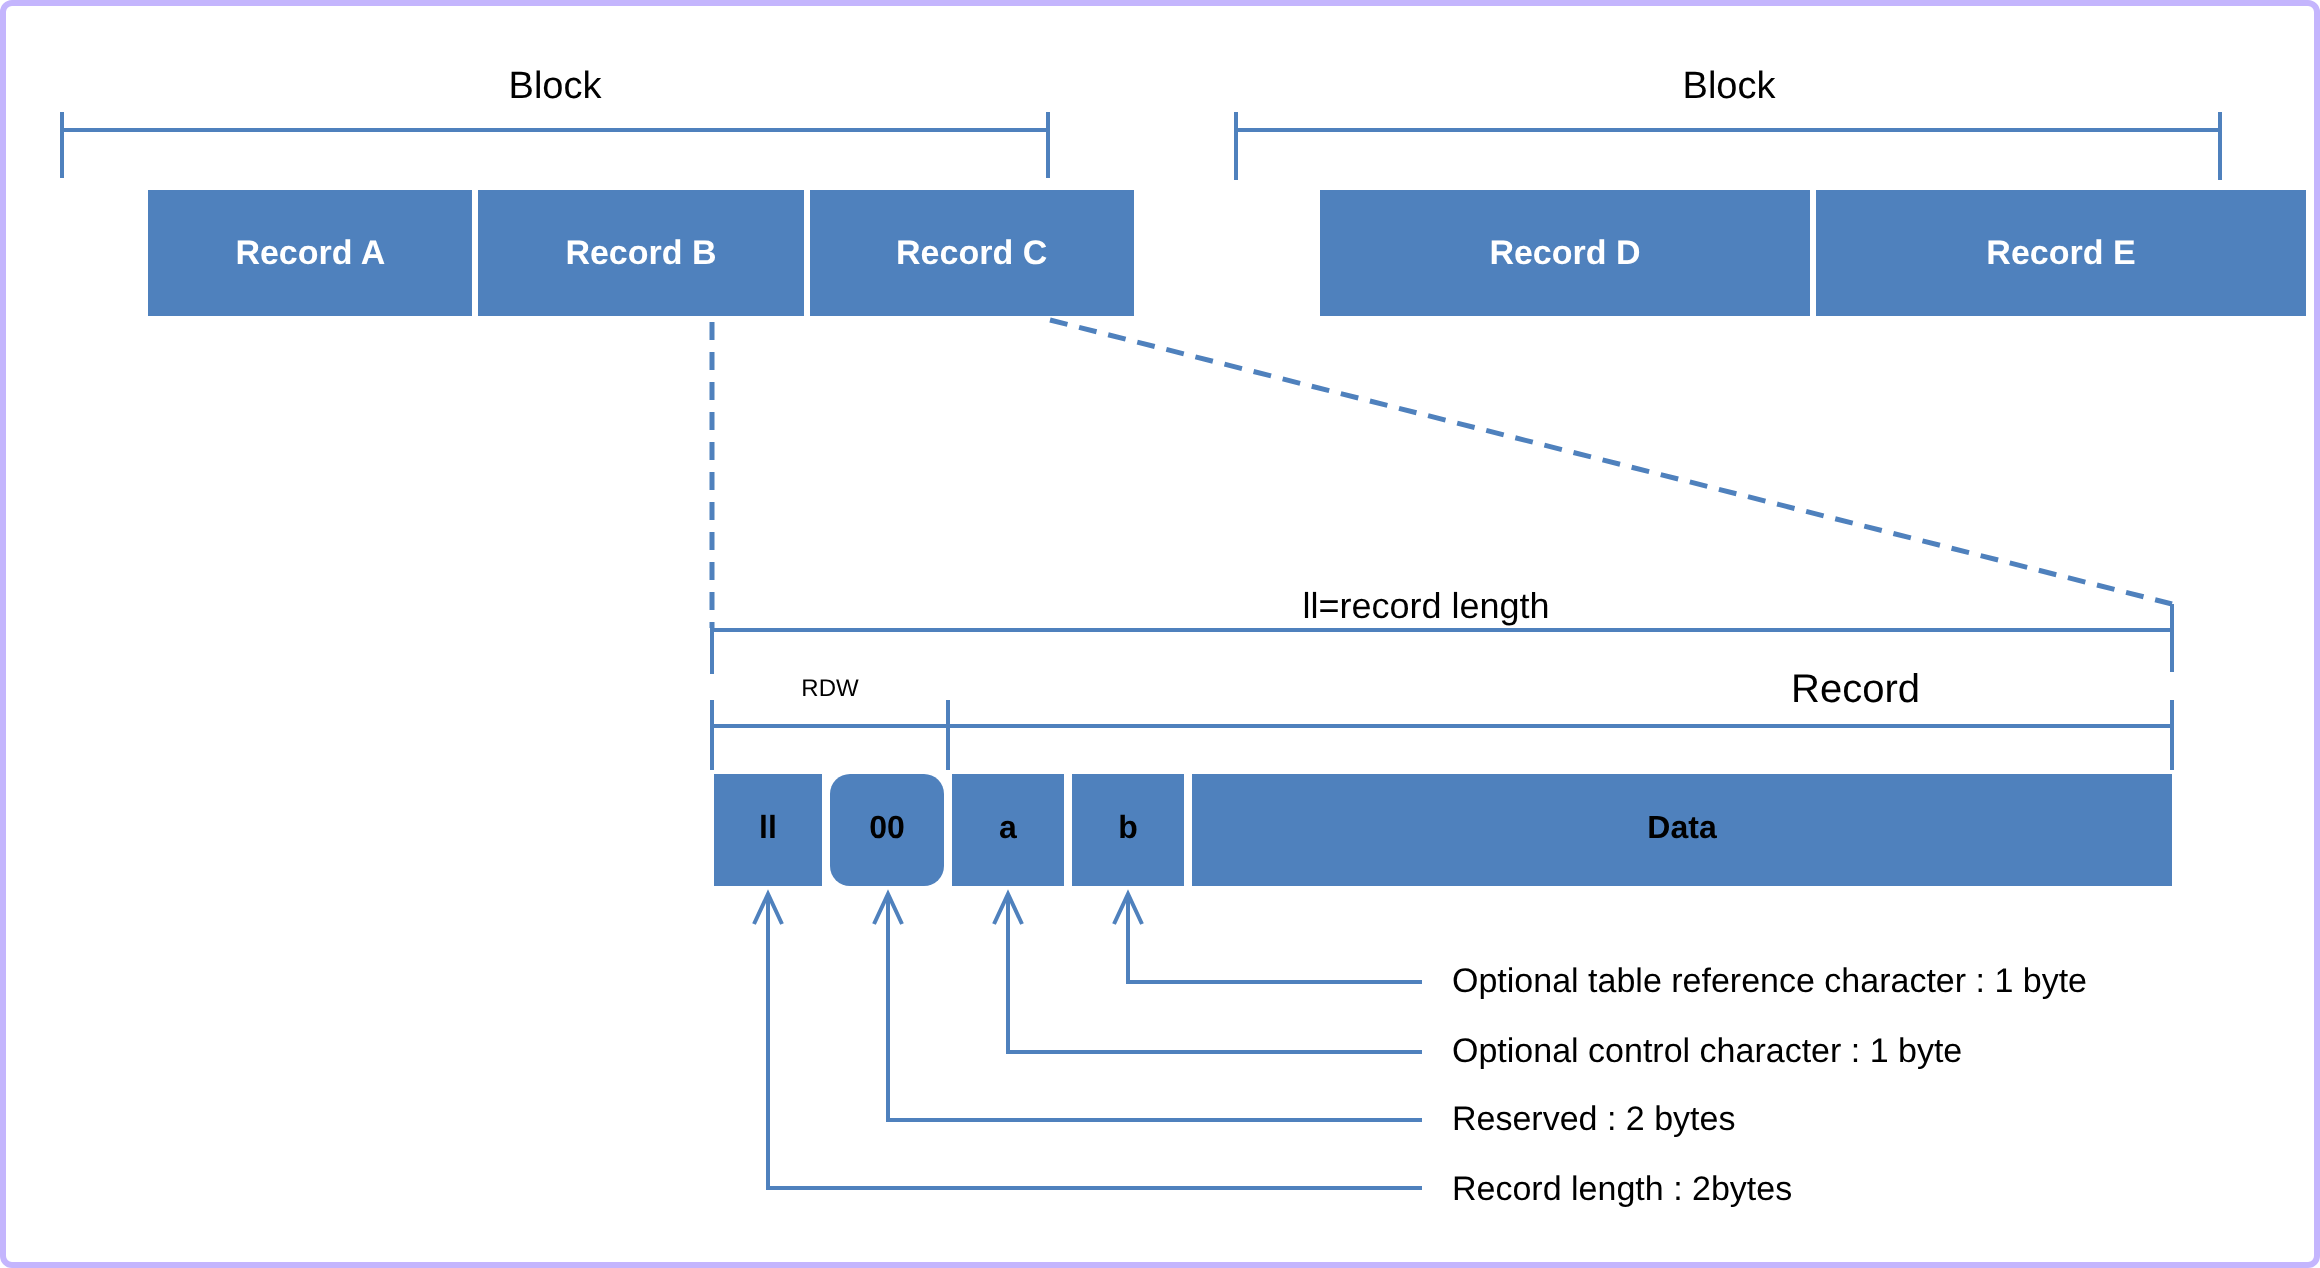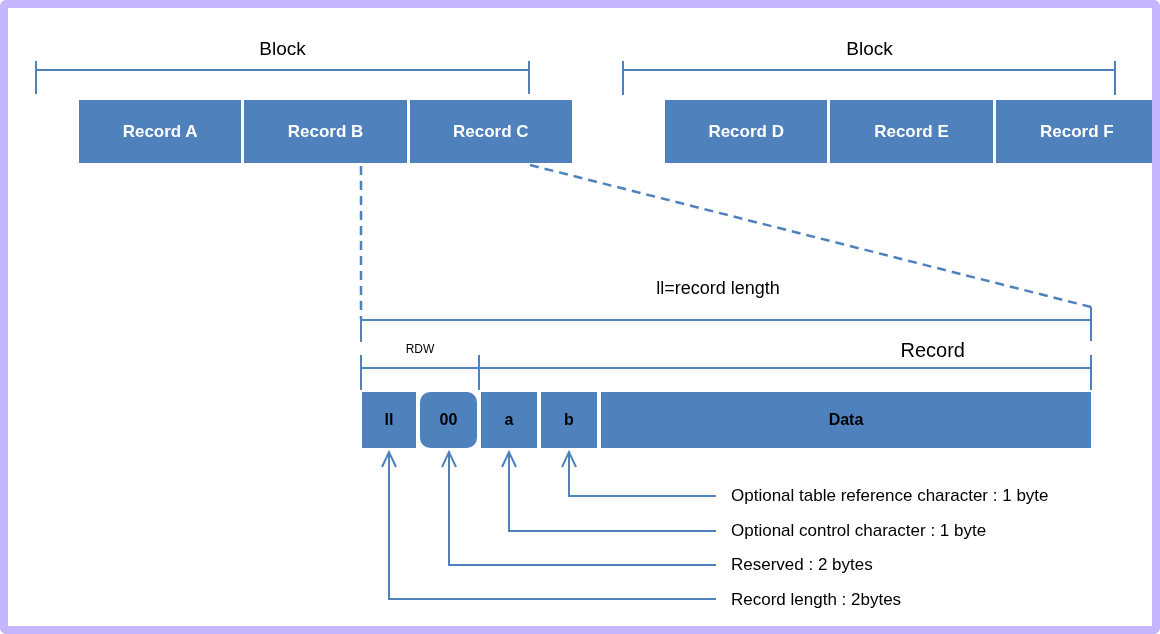--- a/index.html
+++ b/index.html
@@ -1,21 +1,21 @@
 <!DOCTYPE html>
 <html><head>
 <meta charset="utf-8">
 <style>
   html,body{margin:0;padding:0;background:#ffffff;}
   .canvas{
     position:relative;
     width:1160px;height:634px;
     box-sizing:border-box;
     background:#ffffff;
-    border:8px solid #c4b5fd;
+    border:3px solid #c4b5fd;
     border-radius:6px;
     font-family:"Liberation Sans", sans-serif;
     color:#000000;
     overflow:hidden;
   }
   .lines{position:absolute;left:0;top:0;width:1160px;height:634px;}
   .lines path{stroke:#4f81bd;fill:none;}
   .sol{stroke-width:2px;}
   .dash{stroke-width:2.5px;stroke-dasharray:9 6;}
   .block-label{
@@ -25,21 +25,21 @@
   .record-row{
     position:absolute;top:92px;width:493px;height:63px;
     display:flex;gap:3px;margin-left:43px;
   }
   .record-box{
     flex:1;background:#4f81bd;color:#ffffff;
     display:flex;align-items:center;justify-content:center;
     font-size:17px;font-weight:bold;
   }
   .rl-label{
-    position:absolute;left:353px;width:714px;top:270px;
+    position:absolute;left:353px;width:714px;top:290px;
     text-align:center;font-size:18px;
   }
   .rdw-label{
     position:absolute;left:353px;width:118px;top:334px;
     text-align:center;font-size:12px;
   }
   .rec-label{
     position:absolute;left:473px;width:484px;top:331px;
     text-align:right;font-size:20px;
   }
@@ -118,21 +118,20 @@
 
   <div class="record-row" style="left:28px">
     <div class="record-box">Record A</div>
     <div class="record-box">Record B</div>
     <div class="record-box">Record C</div>
   </div>
 
   <div class="record-row" style="left:614px">
     <div class="record-box">Record D</div>
     <div class="record-box">Record E</div>
-    <div class="record-box">Record F</div>
   </div>
 
   <div class="rl-label">ll=record length</div>
   <div class="rdw-label">RDW</div>
   <div class="rec-label">Record</div>
 
   <div class="field-row">
     <div class="field-box w-ll">ll</div>
     <div class="field-box w-00">00</div>
     <div class="field-box w-a">a</div>

